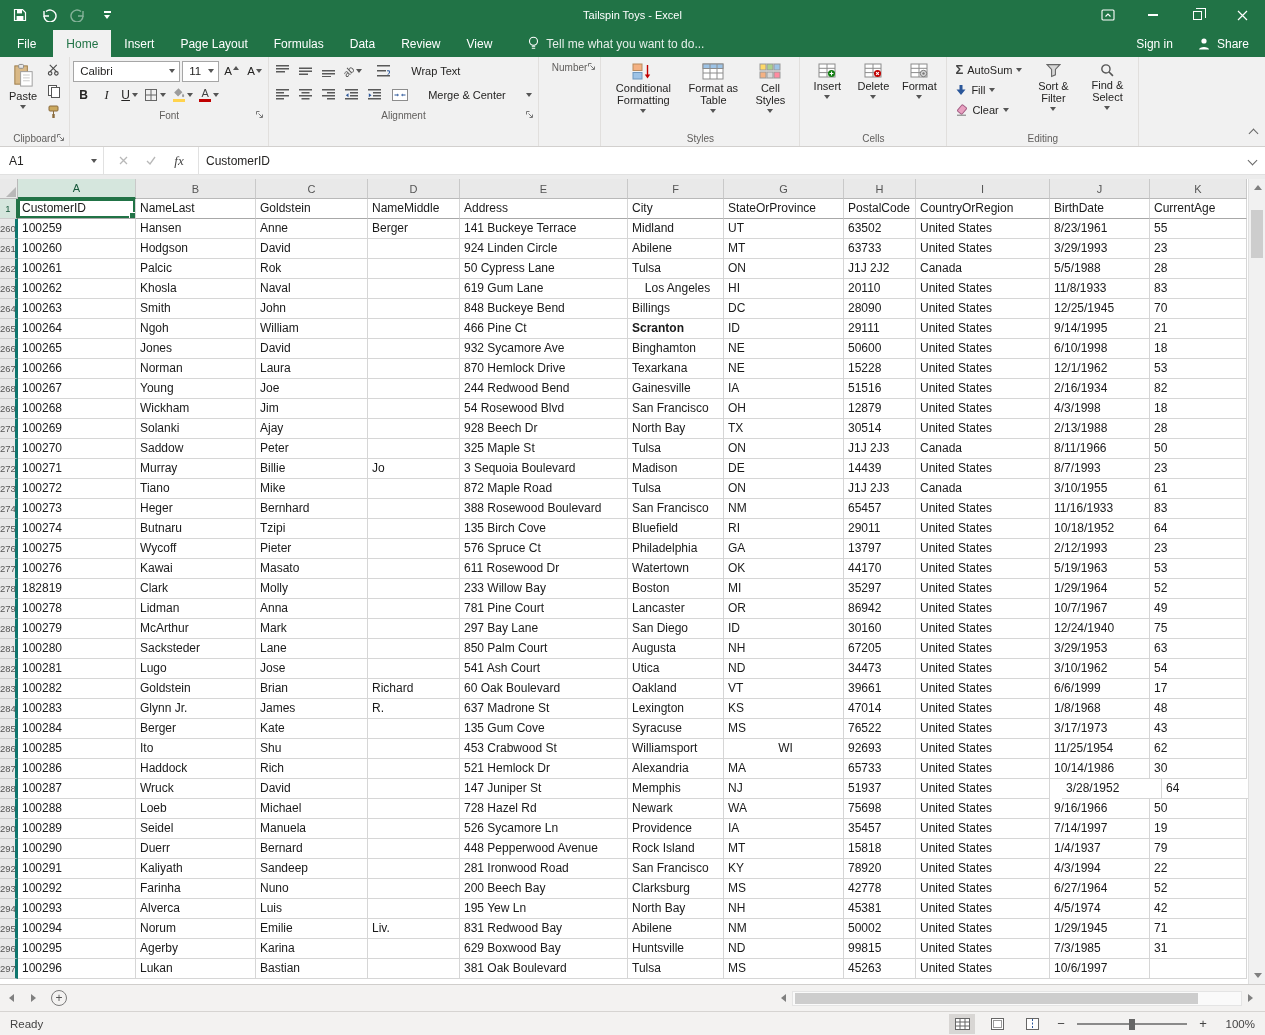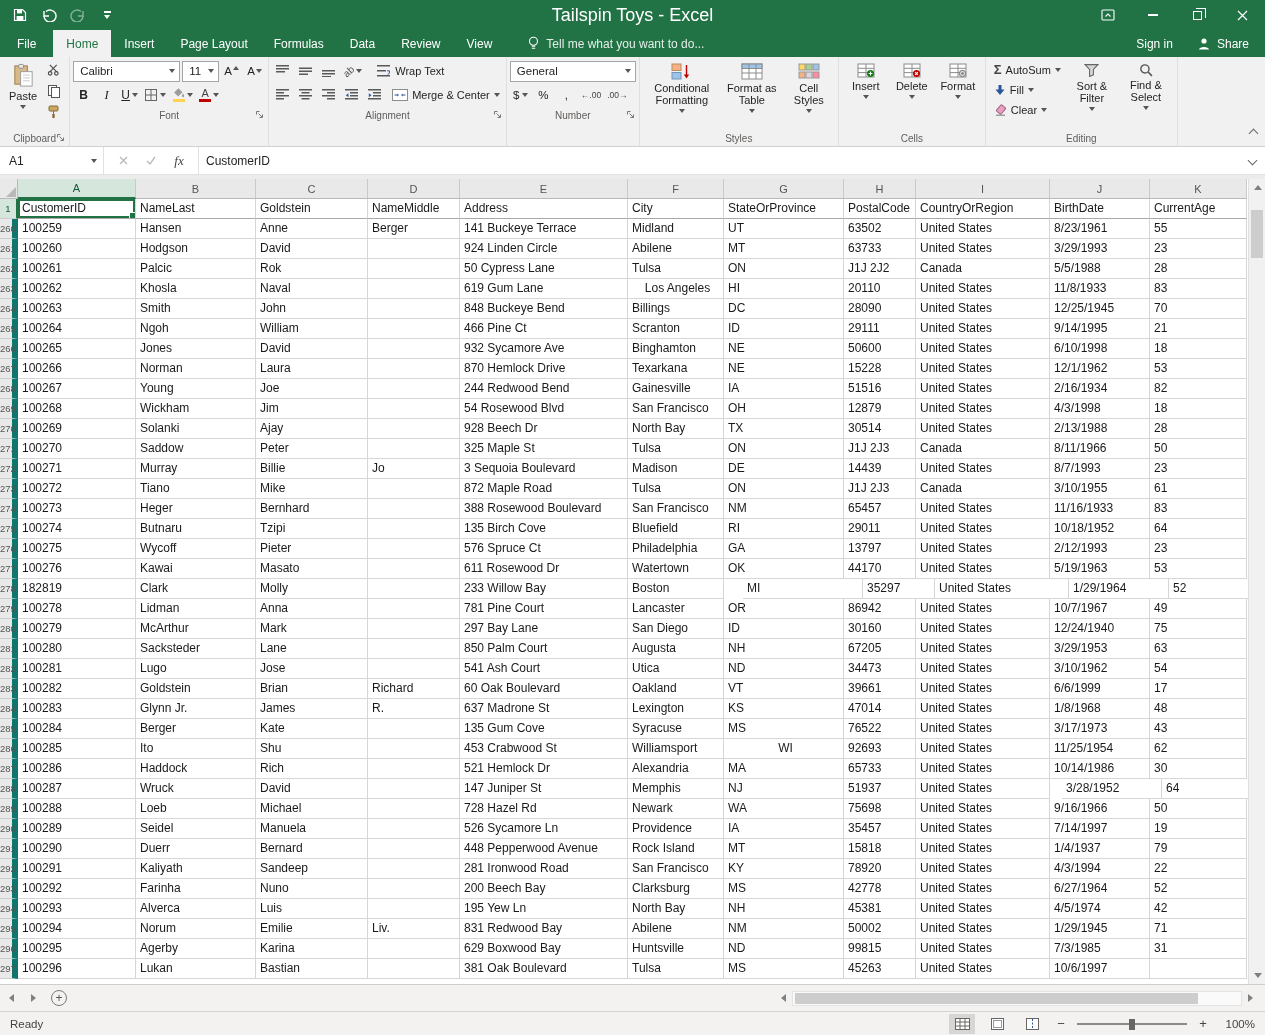--- a/index.html
+++ b/index.html
@@ -8,21 +8,21 @@
   .app { width:1265px; height:1035px; display:flex; flex-direction:column; position:relative; }
 
   
   .titlebar { height:30px; background:#217346; display:flex; align-items:center; position:relative; flex:0 0 auto; }
   .qat { display:flex; align-items:center; padding-left:6px; gap:1px; z-index:2; }
   .qbtn { width:28px; height:26px; display:flex; align-items:center; justify-content:center; }
   .qbtn.dim { opacity:.45; }
   .qat-caret { display:flex; flex-direction:column; align-items:center; gap:2px; }
   .qat-caret .bar { width:7px; height:1.5px; background:#fff; }
   .tri-down-w { width:0; height:0; border-left:3.5px solid transparent; border-right:3.5px solid transparent; border-top:4px solid #fff; }
-  .title { position:absolute; left:0; right:0; text-align:center; font-size:18px; color:#fff; pointer-events:none; }
+  .title { position:absolute; left:0; right:0; text-align:center; font-size:11px; color:#fff; pointer-events:none; }
   .win-controls { margin-left:auto; display:flex; height:100%; z-index:2; }
   .wbtn { width:45px; height:100%; display:flex; align-items:center; justify-content:center; }
   .min-glyph { width:10px; height:1.4px; background:#fff; display:inline-block; }
   .restore-glyph { width:9px; height:9px; border:1.2px solid #fff; position:relative; display:inline-block; }
   .restore-glyph::before { content:""; position:absolute; left:2px; top:-4px; width:9px; height:9px; border:1.2px solid #fff; border-bottom:none; border-left:none; }
 
   
   .tabrow { height:27px; background:#217346; display:flex; align-items:stretch; flex:0 0 auto; }
   .rtab { display:flex; align-items:center; padding:0 13px; font-size:12px; color:#fff; }
   .rtab.file { padding:0 17px; }
@@ -53,21 +53,21 @@
   .bold-letter { font-weight:bold; font-size:12px; }
   .italic-letter { font-style:italic; font-family:"Liberation Serif",serif; font-size:12.5px; }
   .under-letter { text-decoration:underline; font-size:12px; }
   .fontcolor { display:flex; flex-direction:column; align-items:center; line-height:10px; }
   .fontcolor .bar { width:12px; height:3px; margin-top:1px; }
   .red-bar { background:#c00000; } .yellow-bar { background:#ffd34d; }
   .grow { display:flex; align-items:flex-start; font-size:11.5px; gap:1px; }
   .tri-up-s { width:0;height:0;border-left:3px solid transparent;border-right:3px solid transparent;border-bottom:4px solid #555; margin-top:1px;}
   .tri-down-s { width:0;height:0;border-left:3px solid transparent;border-right:3px solid transparent;border-top:4px solid #555; margin-top:4px;}
   .orient-ab { display:inline-block; transform:rotate(-42deg); font-size:10px; color:#555; }
-  .txtbtn { display:flex; align-items:center; gap:4px; font-size:11px; padding:0 3px; height:21px; }
+  .txtbtn { display:flex; align-items:center; gap:20px; font-size:11px; padding:0 3px; height:21px; }
   .erow { display:flex; align-items:center; gap:4px; font-size:11px; height:19px; padding:0 3px; }
   .sigma { font-size:13px; font-weight:bold; color:#444; }
   .collapse { position:absolute; right:8px; bottom:5px; }
   .chev-up { display:inline-block; width:7px; height:7px; border-left:1.5px solid #666; border-top:1.5px solid #666; transform:rotate(45deg); }
   .chev-down-g { display:inline-block; width:7px; height:7px; border-left:1.5px solid #666; border-top:1.5px solid #666; transform:rotate(225deg); }
 
   
   .fbar { height:28px; background:#fff; border-bottom:1px solid #e1e1e1; display:flex; align-items:stretch; flex:0 0 auto; }
   .namebox { width:104px; display:flex; align-items:center; padding:0 6px 0 9px; font-size:12px; border-right:1px solid #e1e1e1; }
   .namebox .caret { margin-left:auto; }
@@ -84,21 +84,21 @@
   .grid-wrap { display:flex; flex:0 0 auto; height:805px; }
   .grid-main { width:1248px; overflow:hidden; }
   .colhdr-row { display:flex; height:20px; }
   .corner { width:18px; flex:0 0 18px; background:#e9e9e9; border-right:1px solid #b9b9b9; border-bottom:1px solid #b9b9b9; position:relative; }
   .corner-tri { position:absolute; right:1px; bottom:1px; width:0; height:0; border-left:10px solid transparent; border-bottom:10px solid #b8b8b8; }
   .colhdrs { display:flex; }
   .colhdr { height:20px; line-height:20px; text-align:center; font-size:11px; color:#555; background:#e9e9e9; border-right:1px solid #c9c9c9; border-bottom:1px solid #b9b9b9; flex:0 0 auto; }
   .colhdr.sel { background:#d5e6dd; color:#17573a; border-bottom:2px solid #217346; line-height:19px; }
   .rows { height:785px; overflow:hidden; background:#fff; }
   .grid-row { display:flex; height:20px; }
-  .row-hdr { width:18px; flex:0 0 18px; height:20px; line-height:20px; background:#e9e9e9; border-right:6px solid #0f766e; border-bottom:1px solid #cdcdcd; font-size:9.5px; color:#555; text-align:center; }
+  .row-hdr { width:18px; flex:0 0 18px; height:20px; line-height:20px; background:#e9e9e9; border-right:3px solid #0f766e; border-bottom:1px solid #cdcdcd; font-size:9.5px; color:#555; text-align:center; }
   .row-hdr.sel { background:#d5e6dd; color:#17573a; border-right:2px solid #217346; }
   .cell { height:20px; line-height:19px; border-right:1px solid #d6d6d6; border-bottom:1px solid #d6d6d6; padding-left:4px; font-size:12px; color:#1a1a1a; white-space:nowrap; overflow:hidden; background:#fff; flex:0 0 auto; }
   .header-row .cell { border-bottom-color:#a8a8a8; }
   .cell.active { box-shadow:inset 0 0 0 2px #217346; position:relative; }
   .cell.active::after { content:""; position:absolute; right:0; bottom:0; width:5px; height:5px; background:#217346; border-left:1px solid #fff; border-top:1px solid #fff; }
 
   
   .vscroll { width:17px; background:#f1f1f1; border-left:1px solid #e0e0e0; display:flex; flex-direction:column; }
   .sarrow { height:17px; width:17px; display:flex; align-items:center; justify-content:center; flex:0 0 auto; }
   .vtrack { flex:1; position:relative; }
@@ -446,46 +446,20 @@
       </div>
       <div class="rg-label">
         <span>Alignment</span>
         <svg class="launcher" width="9" height="9" viewBox="0 0 9 9">
             <path d="M1.5 1.5h3M1.5 1.5v3M3.5 3.5 7 7M7.5 4.5v3h-3" fill="none" stroke="#777"></path>
           </svg>
       </div>
     </div>
 
     <div class="rgroup">
-      <div class="rg-cols">
-        <div class="rg-row">
-          <div class="combo w126">
-              <span>General</span>
-              <span class="caret"></span>
-            </div>
-        </div>
-        <div class="rg-row">
-          <div class="minibtn">
-              <span>$</span>
-              <span class="caret"></span>
-            </div>
-          <div class="minibtn">
-              <span>%</span>
-            </div>
-          <div class="minibtn">
-              <span>,</span>
-            </div>
-          <div class="minibtn dec">
-              <span>←.00</span>
-            </div>
-          <div class="minibtn dec">
-              <span>.00→</span>
-            </div>
-        </div>
-      </div>
       <div class="rg-label">
         <span>Number</span>
         <svg class="launcher" width="9" height="9" viewBox="0 0 9 9">
             <path d="M1.5 1.5h3M1.5 1.5v3M3.5 3.5 7 7M7.5 4.5v3h-3" fill="none" stroke="#777"></path>
           </svg>
       </div>
     </div>
 
     <div class="rgroup">
       <div class="rg-body">
@@ -745,21 +719,21 @@
             <div class="cell" style="width: 100px;">12/25/1945</div>
             <div class="cell" style="width: 97px;">70</div>
           </div>
           <div class="grid-row">
             <div class="row-hdr">265</div>
             <div class="cell" style="width: 118px;">100264</div>
             <div class="cell" style="width: 120px;">Ngoh</div>
             <div class="cell" style="width: 112px;">William</div>
             <div class="cell" style="width: 92px;"></div>
             <div class="cell" style="width: 168px;">466 Pine Ct</div>
-            <div class="cell" style="width: 96px;">Scranton</div>
+            <div class="cell" style="width: 96px; font-weight: bold;">Scranton</div>
             <div class="cell" style="width: 120px;">ID</div>
             <div class="cell" style="width: 72px;">29111</div>
             <div class="cell" style="width: 134px;">United States</div>
             <div class="cell" style="width: 100px;">9/14/1995</div>
             <div class="cell" style="width: 97px;">21</div>
           </div>
           <div class="grid-row">
             <div class="row-hdr">266</div>
             <div class="cell" style="width: 118px;">100265</div>
             <div class="cell" style="width: 120px;">Jones</div>
@@ -928,21 +902,21 @@
             <div class="cell" style="width: 97px;">53</div>
           </div>
           <div class="grid-row">
             <div class="row-hdr">278</div>
             <div class="cell" style="width: 118px;">182819</div>
             <div class="cell" style="width: 120px;">Clark</div>
             <div class="cell" style="width: 112px;">Molly</div>
             <div class="cell" style="width: 92px;"></div>
             <div class="cell" style="width: 168px;">233 Willow Bay</div>
             <div class="cell" style="width: 96px;">Boston</div>
-            <div class="cell" style="width: 120px; margin-left: 19px;">MI</div>
+            <div class="cell" style="width: 120px;">MI</div>
             <div class="cell" style="width: 72px;">35297</div>
             <div class="cell" style="width: 134px;">United States</div>
             <div class="cell" style="width: 100px;">1/29/1964</div>
             <div class="cell" style="width: 97px;">52</div>
           </div>
           <div class="grid-row">
             <div class="row-hdr">279</div>
             <div class="cell" style="width: 118px;">100278</div>
             <div class="cell" style="width: 120px;">Lidman</div>
             <div class="cell" style="width: 112px;">Anna</div>

